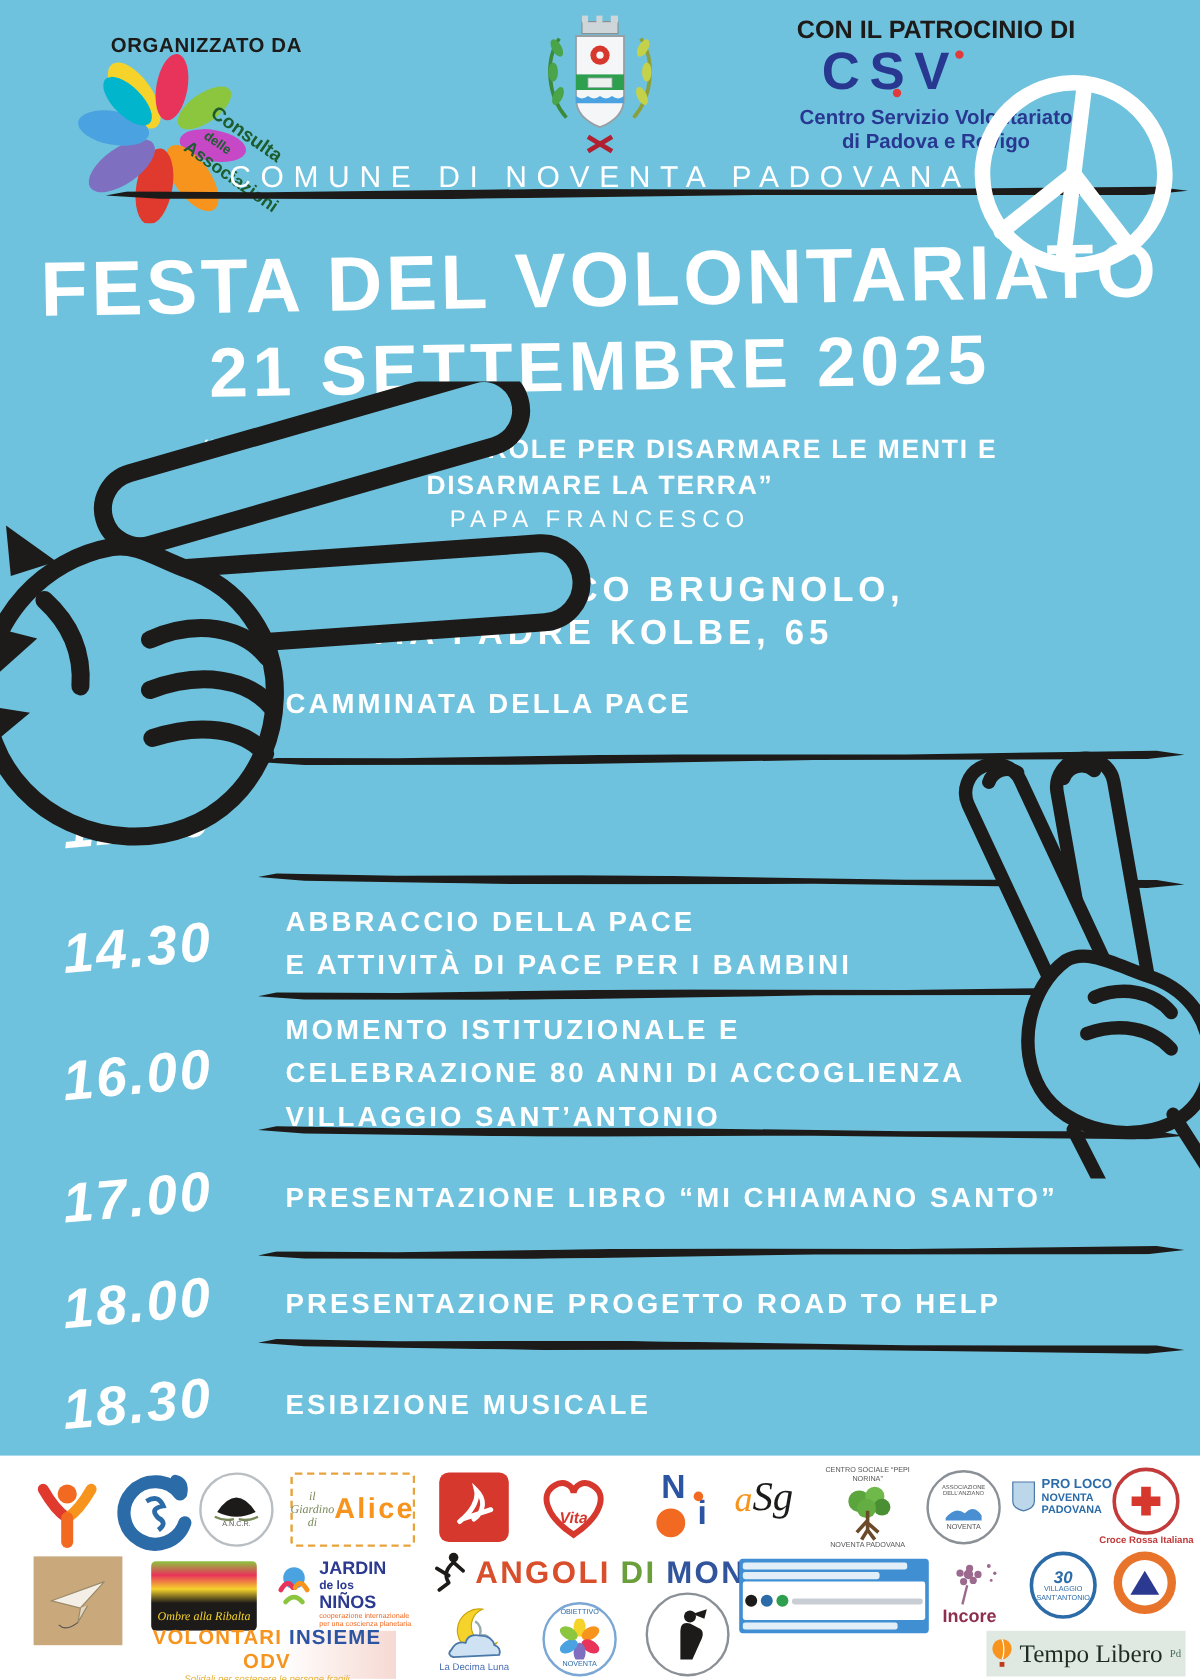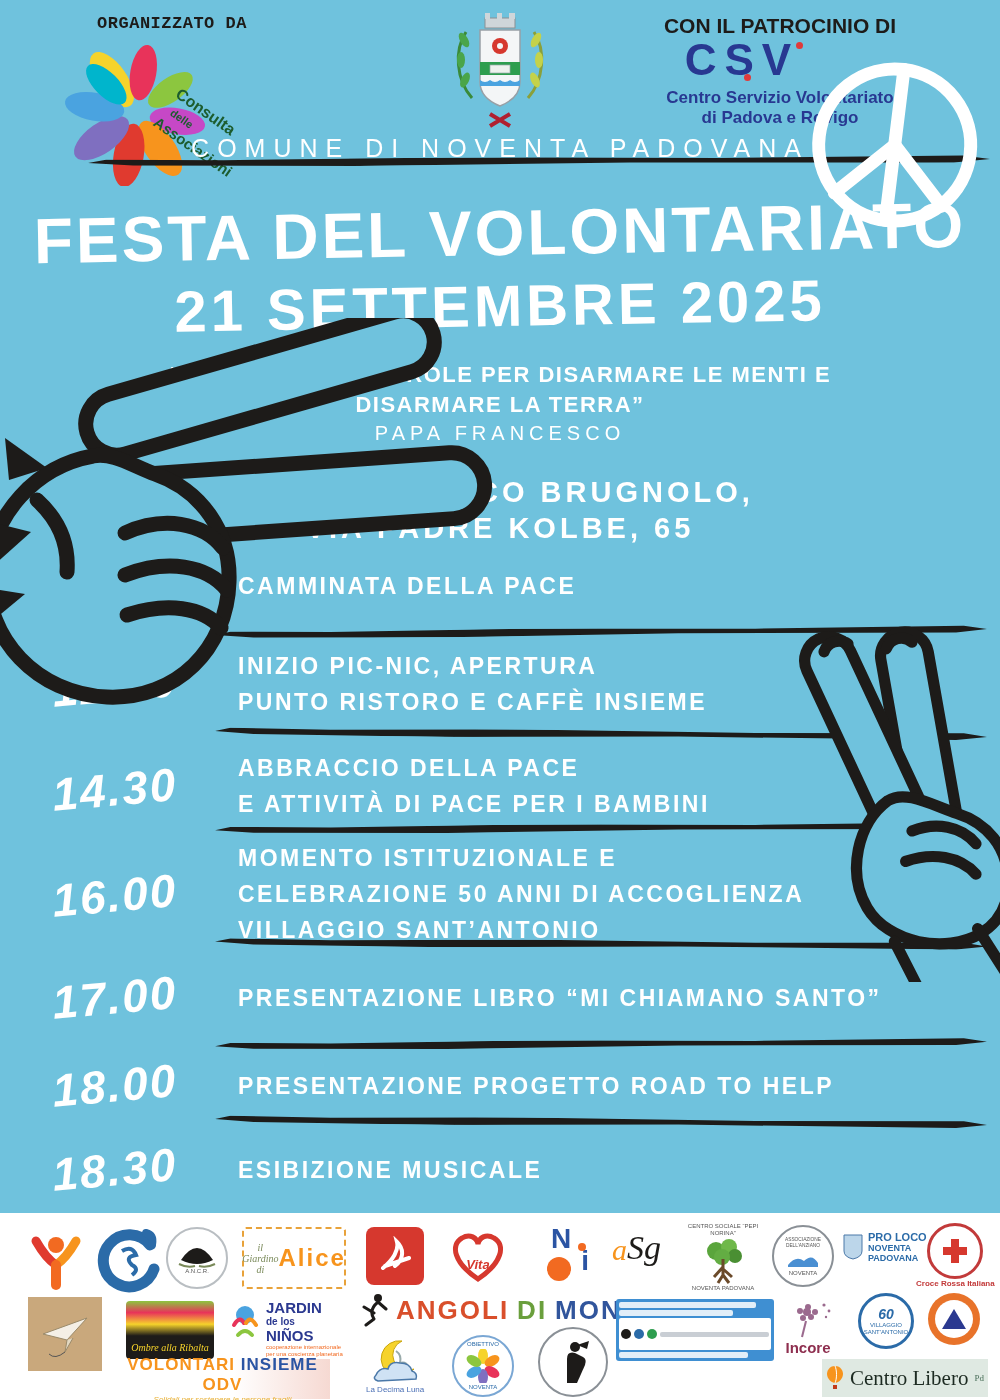--- a/index.html
+++ b/index.html
@@ -4,22 +4,22 @@
 <style>
   * { margin:0; padding:0; box-sizing:border-box; }
   body { background:#444; display:flex; justify-content:center; }
   .poster{
     position:relative; width:1000px; height:1400px;
     background:#6fc2dd; overflow:hidden;
     font-family:"Liberation Sans", sans-serif; color:#fff;
   }
   .abs{ position:absolute; }
   
-  .org-label{ left:62px; top:14px; width:220px; text-align:center;
-    color:#1d1b19; font-size:17px; font-weight:600; letter-spacing:.5px;font-family:Liberation Mono, monospace;}
+  .org-label{ left:62px; top:28px; width:220px; text-align:center;
+    color:#1d1b19; font-size:17px; font-weight:600; letter-spacing:.5px;}
   .patron-label{ left:630px; top:14px; width:300px; text-align:center;
     color:#1d1b19; font-size:21px; font-weight:600;}
   .csv-glyph{ left:652px; top:38px; width:180px; text-align:center;
     color:#283891; font-weight:700; font-size:44px; letter-spacing:8px; line-height:1;}
   .csv-dot{ width:7px; height:7px; border-radius:50%; background:#e03a3a;}
   .csv-line{ left:600px; width:360px; text-align:center; color:#283891; font-weight:700;}
   .csv-line1{ top:88px; font-size:17px;}
   .csv-line2{ top:108px; font-size:17px;}
   .municipality{ left:0; top:134px; width:1000px; text-align:center;
     font-size:25px; letter-spacing:8px; font-weight:400;}
@@ -149,37 +149,33 @@
   <div class="abs quote-author">PAPA FRANCESCO</div>
 
   <div class="abs venue1">CENTRO CIVICO BRUGNOLO,</div>
   <div class="abs venue2">VIA PADRE KOLBE, 65</div>
 
   <div class="abs time" style="top:556px">09.30</div>
   <div class="abs evt" style="top:568px">CAMMINATA DELLA PACE</div>
   <div class="abs brush" style="left:215px;top:628px;width:772px;transform:rotate(-.5deg)"></div>
 
   <div class="abs time" style="top:656px">12.00</div>
-  <div class="abs evt" style="top:648px">
-    <div>INIZIO PIC-NIC, APERTURA</div>
-      <div>PUNTO RISTORO E CAFFÈ INSIEME</div>
-  </div>
   <div class="abs brush" style="left:215px;top:730px;width:772px;transform:rotate(.4deg)"></div>
 
   <div class="abs time" style="top:760px">14.30</div>
   <div class="abs evt" style="top:750px">
     <div>ABBRACCIO DELLA PACE</div>
       <div>E ATTIVITÀ DI PACE PER I BAMBINI</div>
   </div>
   <div class="abs brush" style="left:215px;top:824px;width:772px;transform:rotate(-.4deg)"></div>
 
   <div class="abs time" style="top:866px">16.00</div>
   <div class="abs evt" style="top:840px">
     <div>MOMENTO ISTITUZIONALE E</div>
-      <div>CELEBRAZIONE 50 ANNI DI ACCOGLIENZA</div>
+      <div>CELEBRAZIONE 80 ANNI DI ACCOGLIENZA</div>
       <div>VILLAGGIO SANT’ANTONIO</div>
   </div>
   <div class="abs brush" style="left:215px;top:940px;width:772px;transform:rotate(.3deg)"></div>
 
   <div class="abs time" style="top:968px">17.00</div>
   <div class="abs evt" style="top:980px">PRESENTAZIONE LIBRO “MI CHIAMANO SANTO”</div>
   <div class="abs brush" style="left:215px;top:1040px;width:772px;transform:rotate(-.4deg)"></div>
 
   <div class="abs time" style="top:1056px">18.00</div>
   <div class="abs evt" style="top:1068px">PRESENTAZIONE PROGETTO ROAD TO HELP</div>
@@ -393,21 +389,21 @@
             <circle cx="47" cy="12" r="1.4"></circle>
             <circle cx="44" cy="18" r="1.2"></circle>
         </g>
         <path d="M24 22 L20 38" stroke="#9b6a8e" stroke-width="2"></path>
       </svg>
       <div style="font-size:15px;font-weight:800;color:#8e2f4f">Incore</div>
     </div>
 
     <div class="logo" style="left:858px;top:80px">
       <div class="circle" style="width:56px;height:56px;border:3px solid #2b6ba8;display:flex;flex-direction:column;align-items:center;justify-content:center;color:#2b6ba8;">
-        <div style="font-size:14px;font-weight:800;font-style:italic">60</div>
+        <div style="font-size:14px;font-weight:800;font-style:italic">30</div>
         <div class="tiny">VILLAGGIO</div>
         <div class="tiny">SANT’ANTONIO</div>
       </div>
     </div>
 
     <div class="logo" style="left:928px;top:80px">
       <div class="circle" style="width:52px;height:52px;background:#e8732a;display:flex;align-items:center;justify-content:center;">
         <div class="circle" style="width:38px;height:38px;background:#fff;display:flex;align-items:center;justify-content:center;">
           <svg width="26" height="24" viewBox="0 0 26 24">
               <path d="M13 2 L25 22 H1 Z" fill="#2b3990" rx="3"></path>
@@ -463,19 +459,19 @@
       </div>
     </div>
 
     <div class="logo" style="left:822px;top:146px">
       <div class="tempo-box">
         <svg width="18" height="26" viewBox="0 0 18 26">
           <path d="M9 1 C15 1 17 6 17 9 C17 14 12 18 9 18 C6 18 1 14 1 9 C1 6 3 1 9 1 Z" fill="#f7941d"></path>
           <path d="M9 1 C11 5 11 14 9 18" stroke="#fff" stroke-width="1" fill="none"></path>
           <rect x="7" y="20" width="4" height="4" fill="#c23a1a"></rect>
         </svg>
-        <span>Centro Libero</span>
+        <span>Tempo Libero</span>
         <sup style="font-size:9px;color:#4a6f5a">Pd</sup>
       </div>
     </div>
 
   </div>
 </div>
 
 </body></html>

